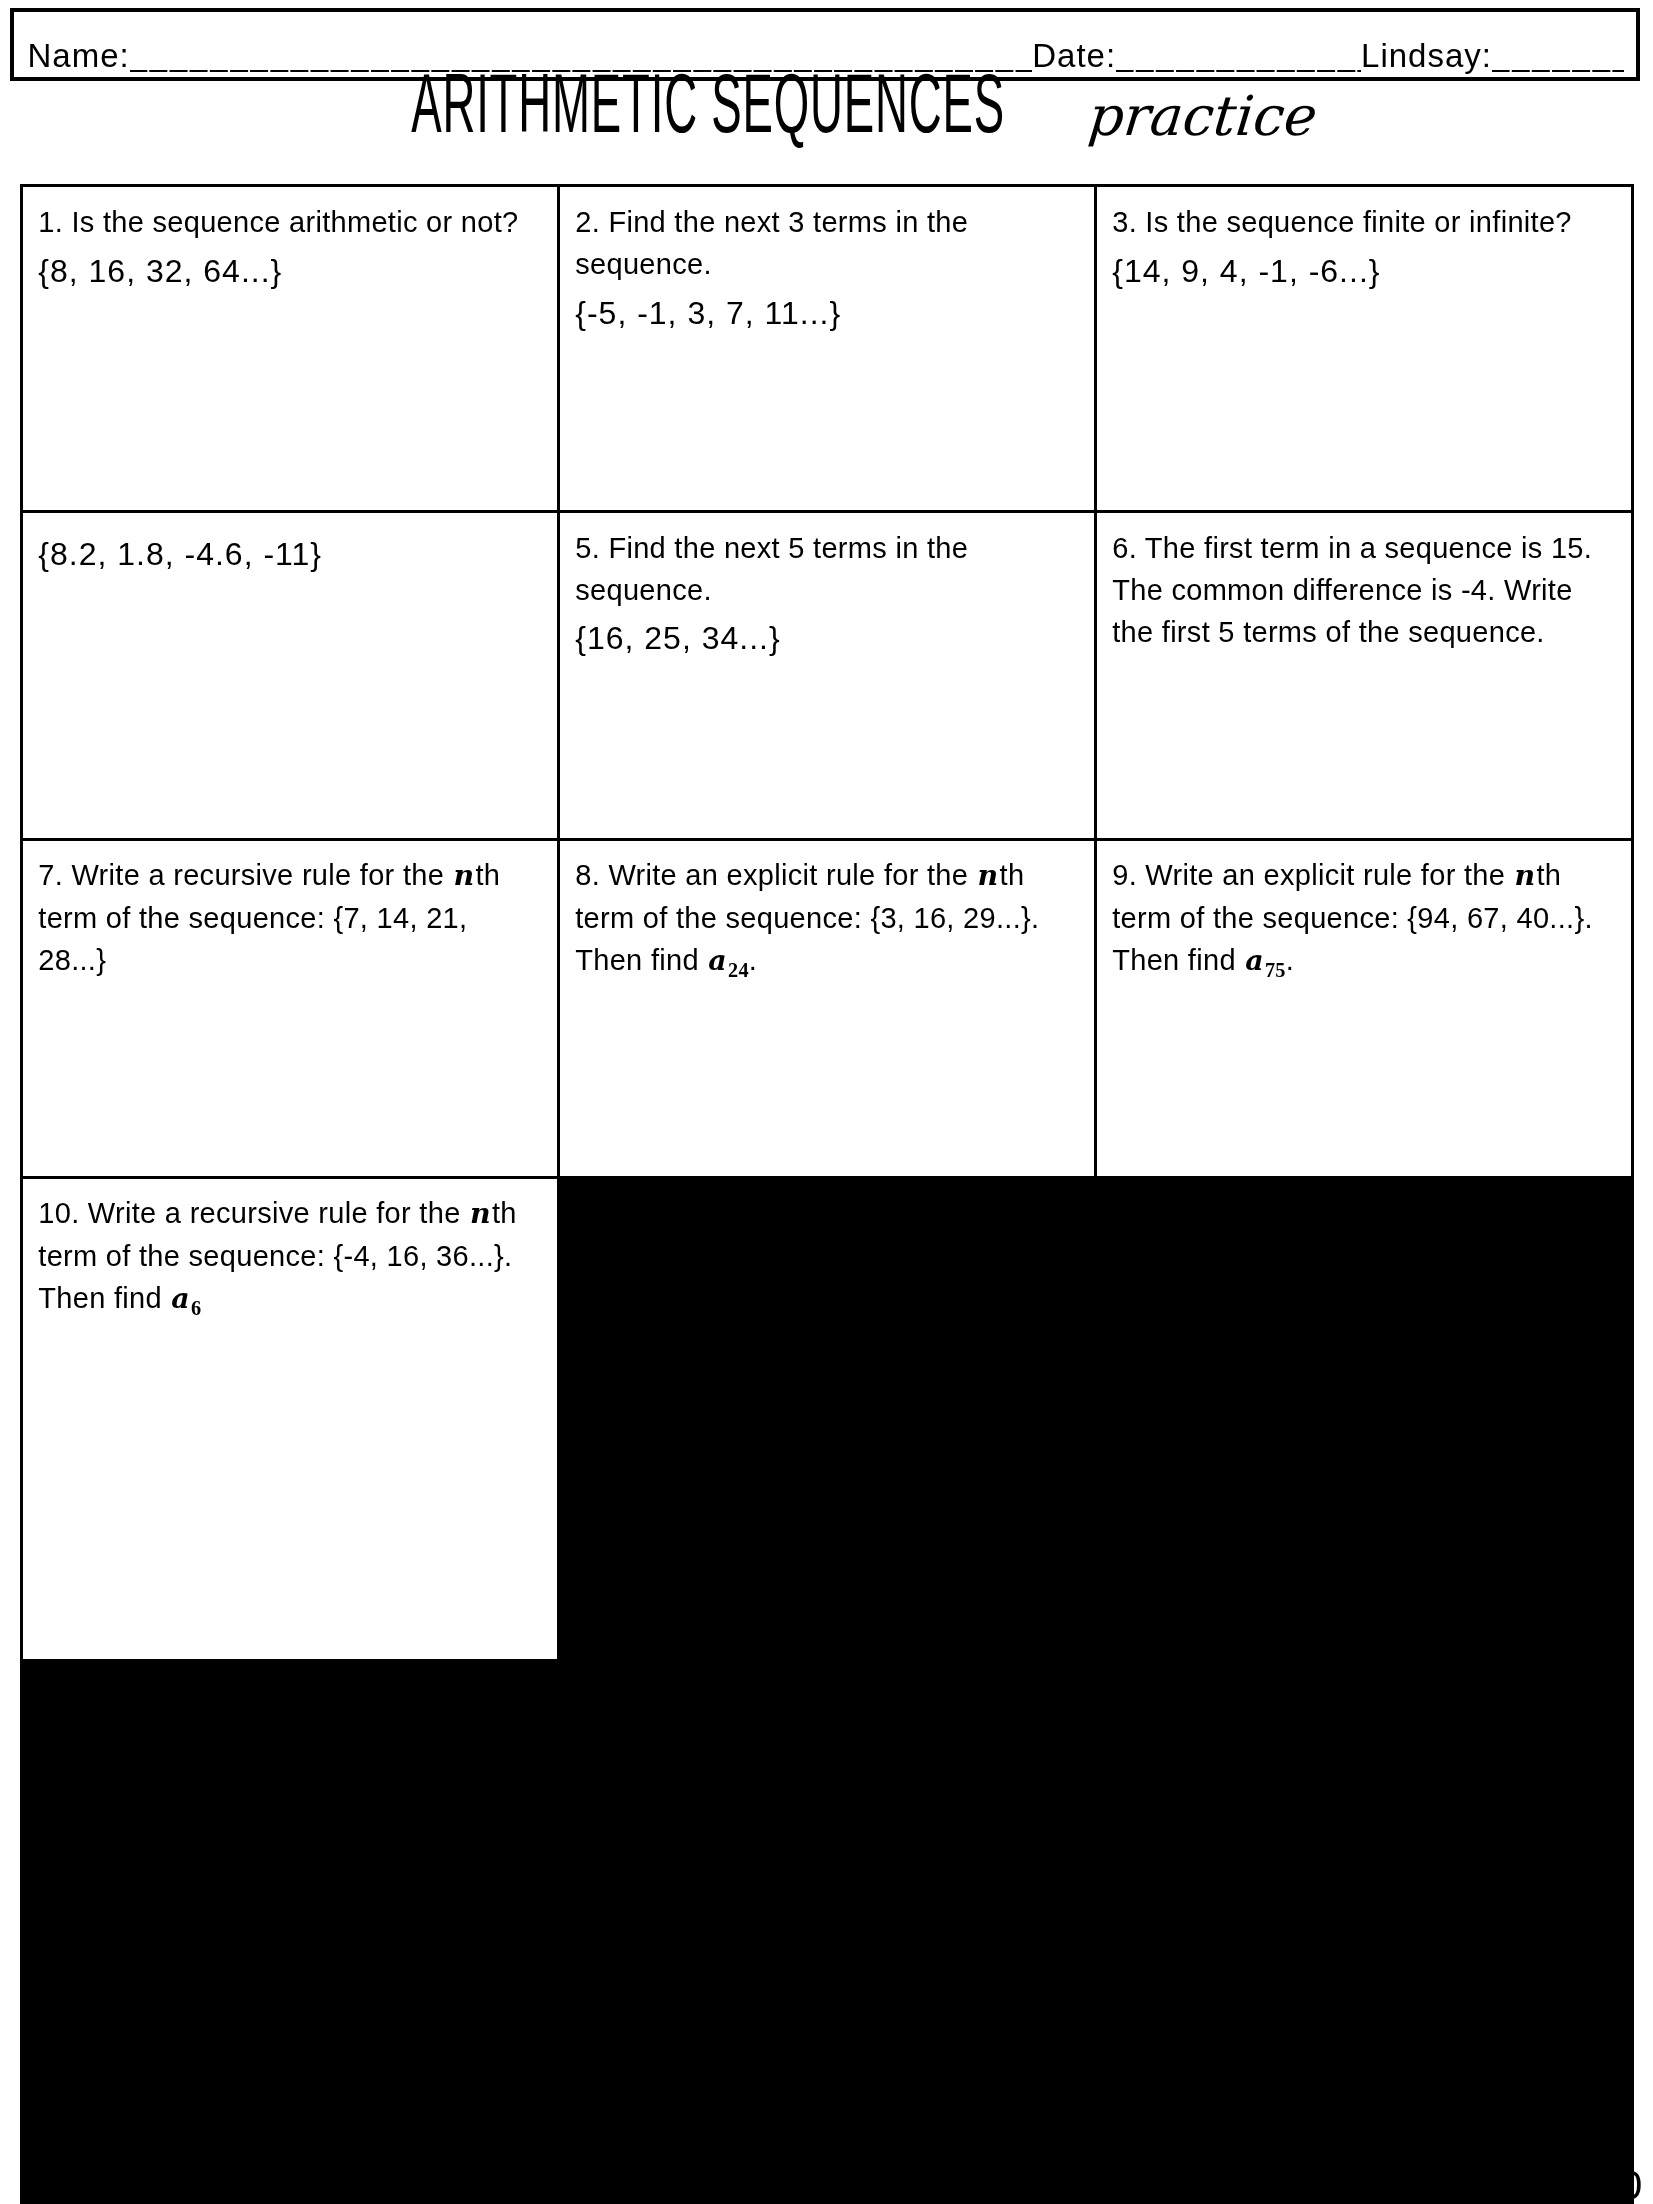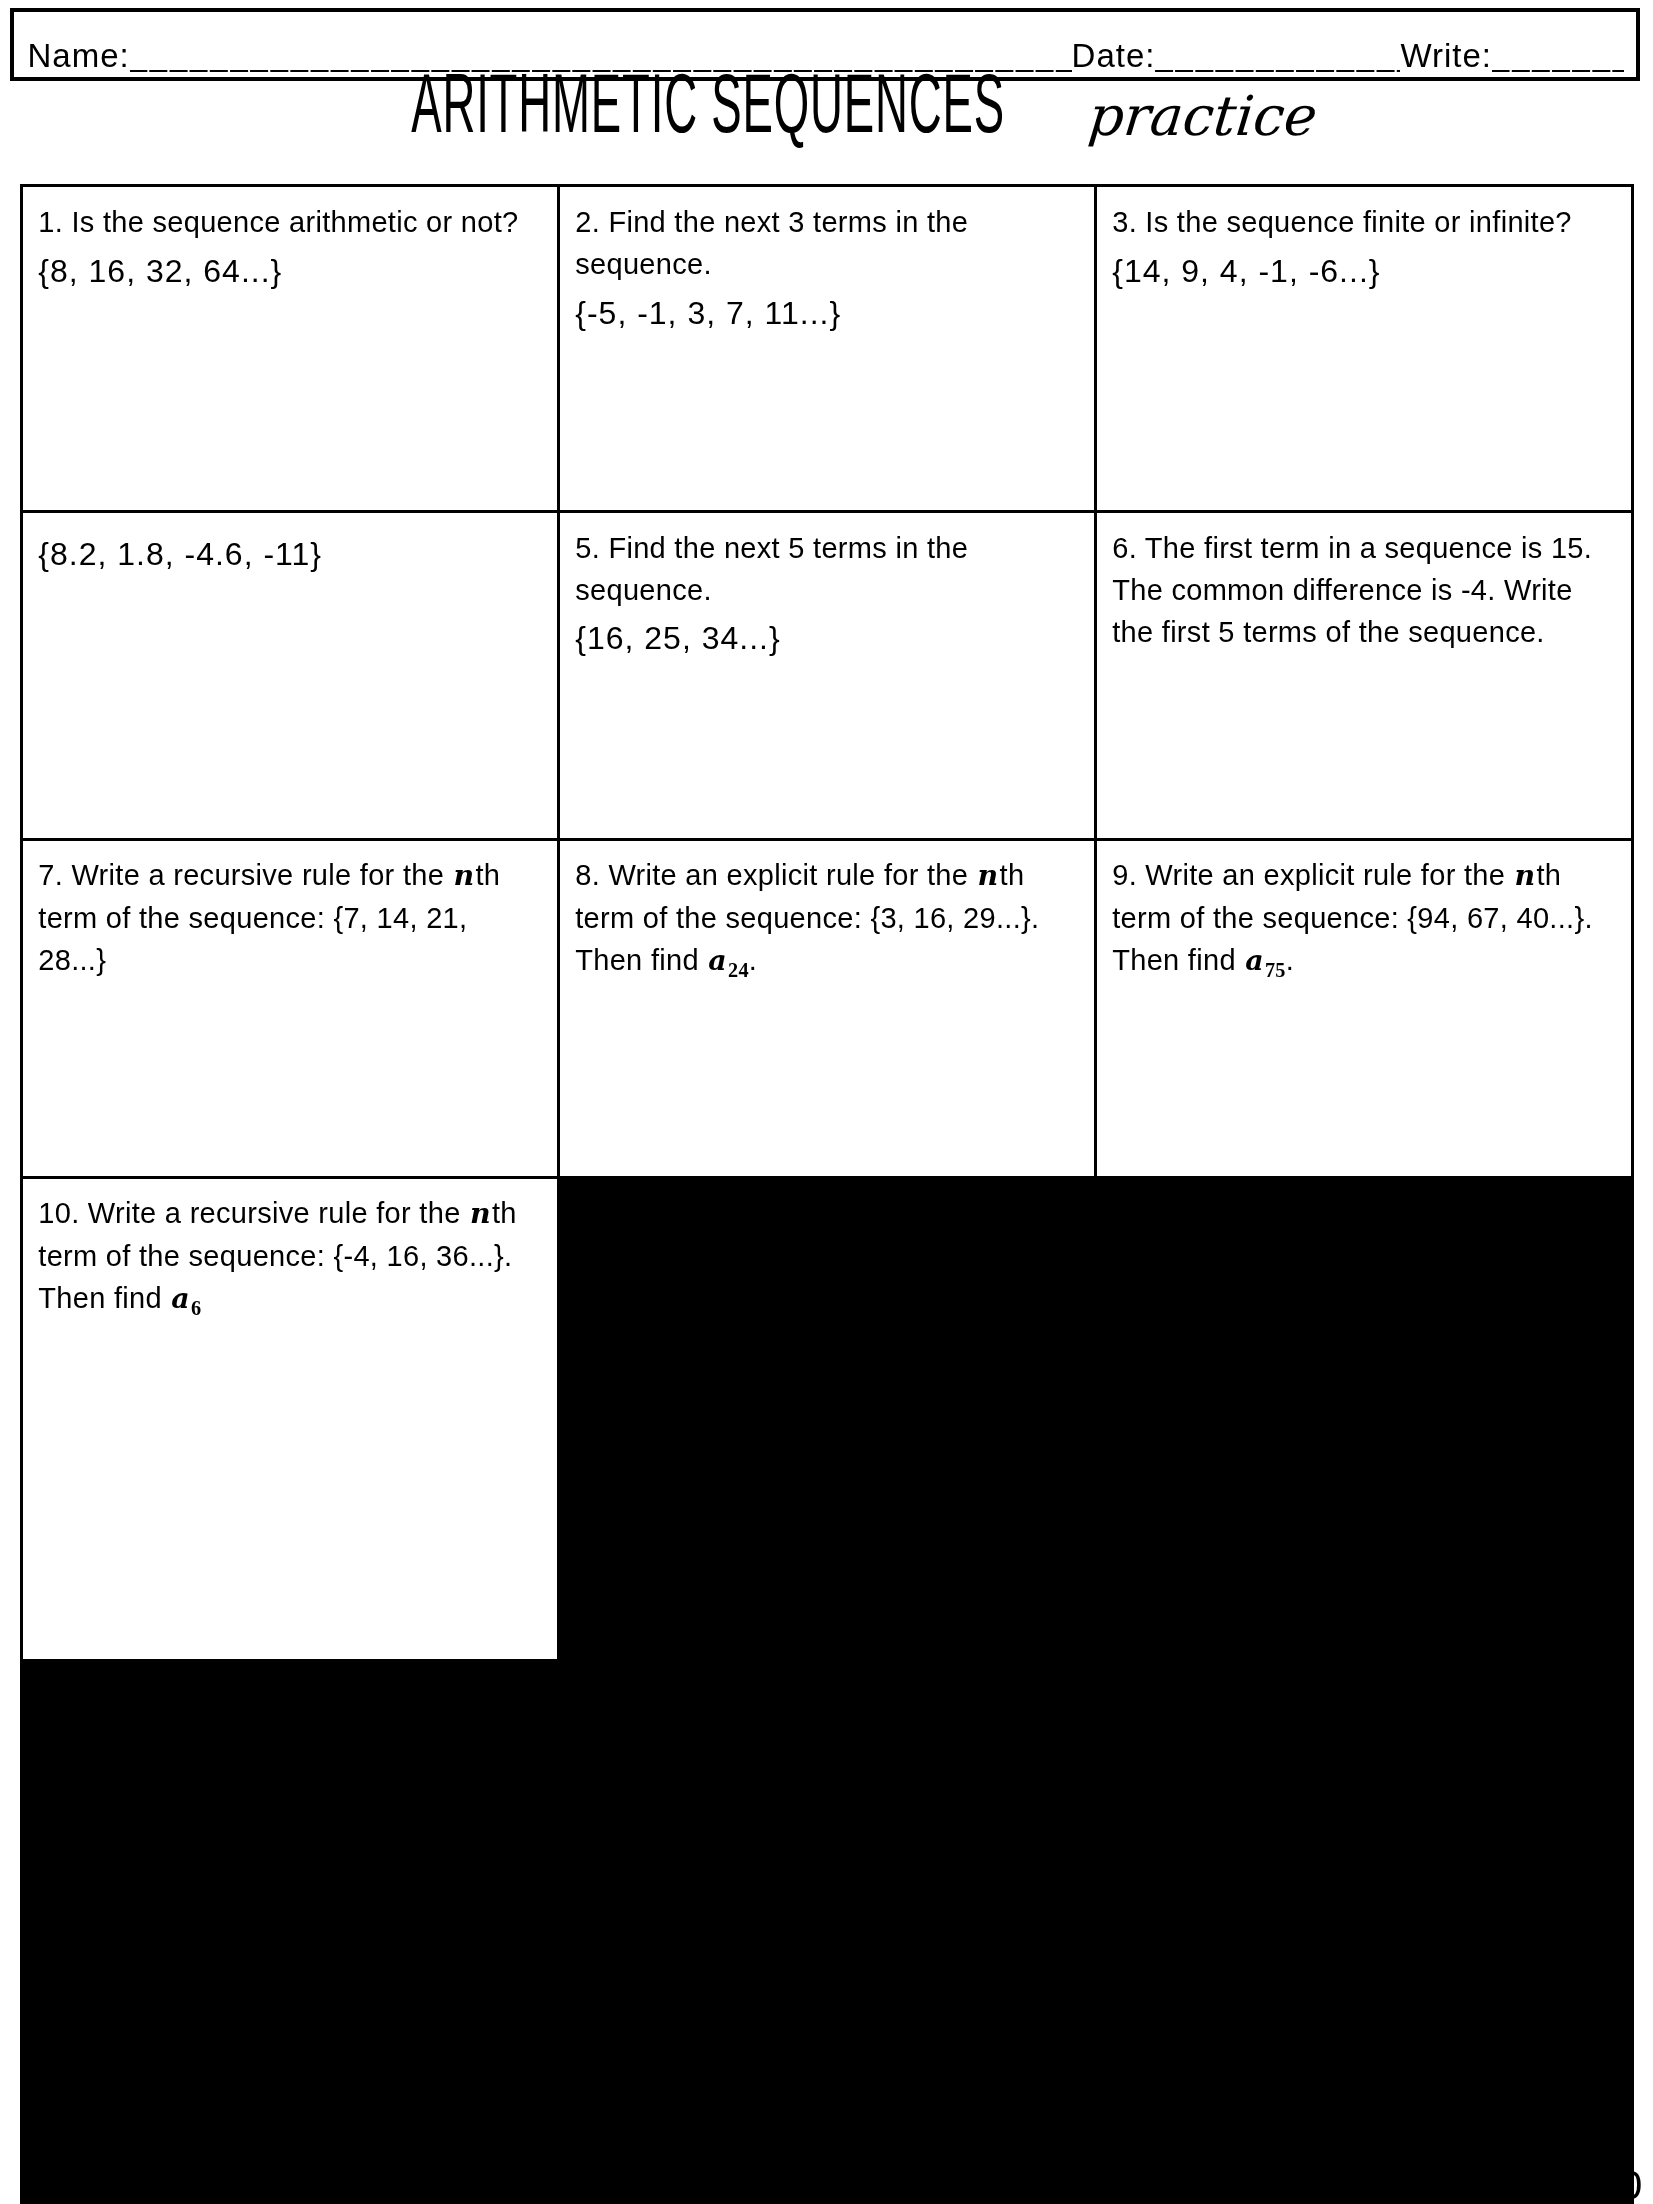--- a/index.html
+++ b/index.html
@@ -57,21 +57,21 @@
 </head>
 <body>
 
 <div class="page">
 
   <div class="header-box">
     <span class="hlabel">Name:</span>
     <span class="hline hline-name">______________________________________________________</span>
     <span class="hlabel">Date:</span>
     <span class="hline hline-date">______________</span>
-    <span class="hlabel">Write:</span>
+    <span class="hlabel">Lindsay:</span>
     <span class="hline hline-period">________</span>
   </div>
 
   <div class="title-row">
     <span class="title-main">ARITHMETIC SEQUENCES</span>
     <span class="title-script">practice</span>
   </div>
 
   <div class="grid">
 

